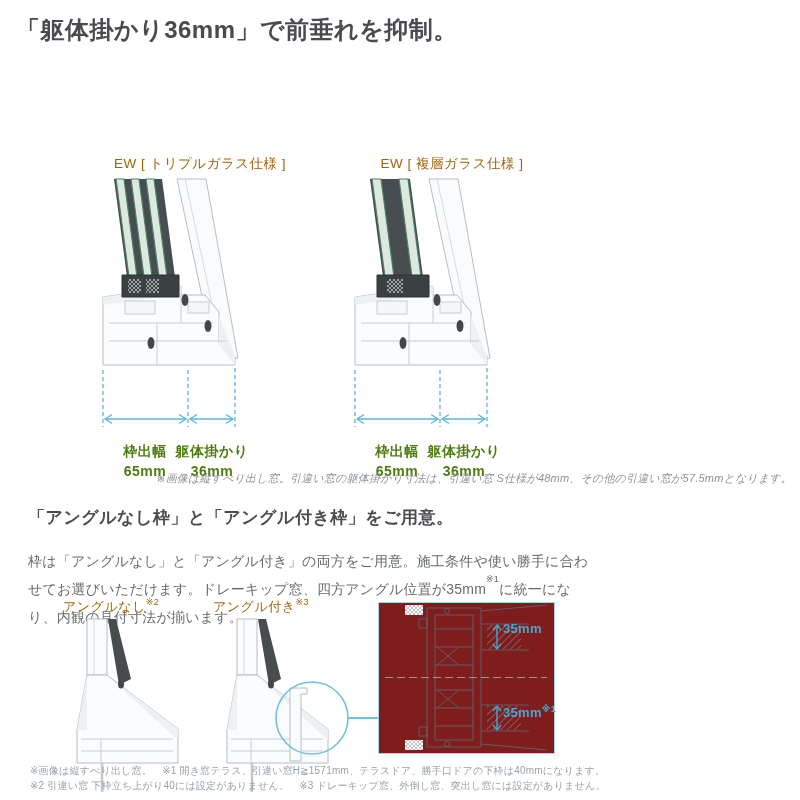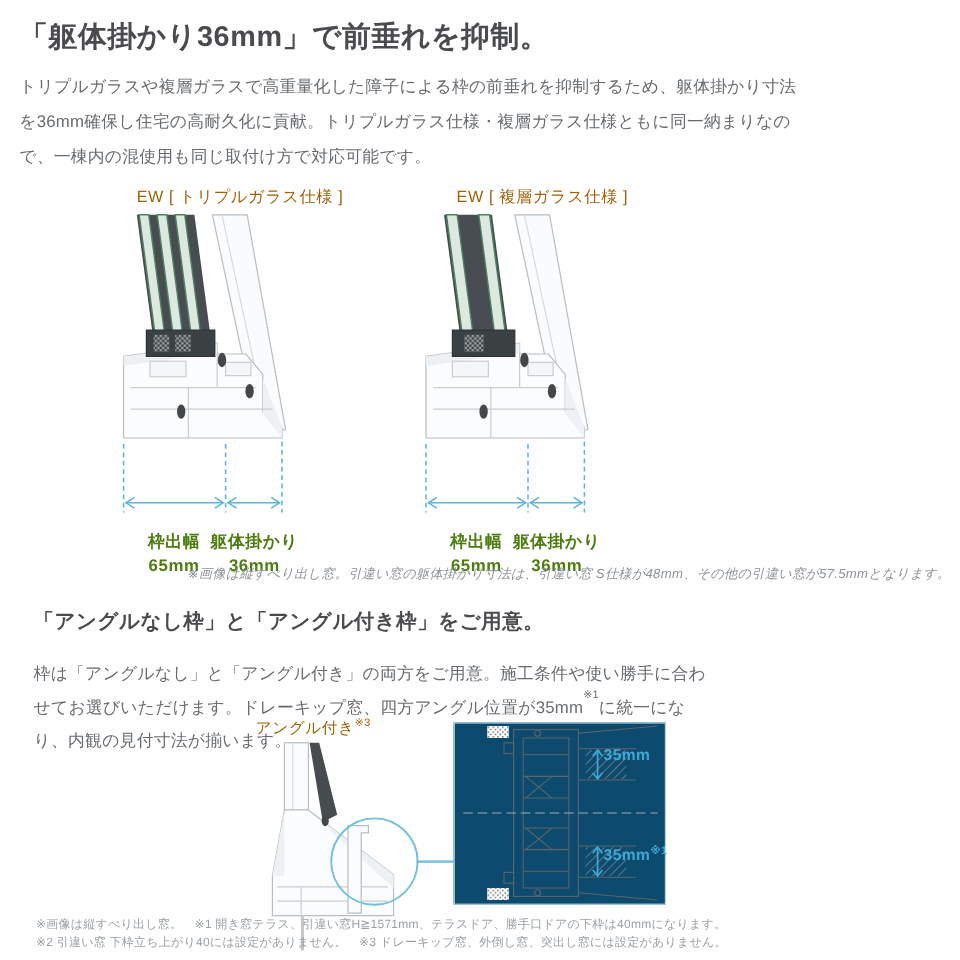--- a/index.html
+++ b/index.html
@@ -13,21 +13,21 @@
   .dim{position:absolute;text-align:center;color:#4d7c0f;font-size:14px;
        font-weight:600;line-height:20px;letter-spacing:.5px;}
   .note{font-size:11px;color:#8d9298;letter-spacing:.2px;}
   .footnote{font-size:10px;color:#9aa0a5;line-height:15px;letter-spacing:.2px;}
   sup,.sup{font-size:9px;vertical-align:top;line-height:1;}
   .detail-dim{position:absolute;color:#3fa9d6;font-size:13px;font-weight:600;letter-spacing:.3px;}
   .fig{position:absolute;}
   .fig svg{position:absolute;left:0;top:20px;}
   .fig .fig-label{position:absolute;top:0;}
   #detail-box{position:absolute;left:378px;top:602px;width:177px;height:152px;
-              border:1.5px solid #aed7e6;box-sizing:border-box;background:#0c4a6e;text-align:right;}
+              border:1.5px solid #aed7e6;box-sizing:border-box;background:#7f1d1d;}
   #connector{position:absolute;left:347px;top:717px;width:31px;height:2px;background:#6fc2de;}
 </style>
 </head>
 <body>
 
 <svg width="0" height="0" style="position:absolute">
   <defs>
     <pattern id="speck" width="4" height="4" patternUnits="userSpaceOnUse">
       <rect width="4" height="4" fill="#3b4042"></rect>
       <rect width="2" height="2" fill="#9aa2a4"></rect>
@@ -41,21 +41,20 @@
       <circle cx="1" cy="1" r="0.7" fill="#555b60"></circle>
       <circle cx="3" cy="3" r="0.7" fill="#555b60"></circle>
     </pattern>
   </defs>
 </svg>
 
 <div id="page">
 
   <div class="abs h1" style="left:16px;top:14px;">「躯体掛かり36mm」で前垂れを抑制。</div>
 
-  <div class="abs body-text" style="left:16px;top:58px;width:648px;">トリプルガラスや複層ガラスで高重量化した障子による枠の前垂れを抑制するため、躯体掛かり寸法を36mm確保し住宅の高耐久化に貢献。トリプルガラス仕様・複層ガラス仕様ともに同一納まりなので、一棟内の混使用も同じ取付け方で対応可能です。</div>
 
   <div class="fig" style="left:85px;top:155px;width:230px;height:330px;">
     <div class="fig-label" style="left:0;width:230px;text-align:center;">EW [ トリプルガラス仕様 ]</div>
     <svg width="230" height="262" viewBox="0 0 230 262">
       <polygon points="92,4 121,4 153,183 131,187" fill="#fafbfc" stroke="#b7bdc2" stroke-width="1"></polygon>
       <line x1="100" y1="4" x2="139" y2="185" stroke="#d6dadd" stroke-width="1"></line>
       <polygon points="18,122 96,111 96,120 120,120 134,137 134,168 150,181 150,190 18,190" fill="#fbfcfd" stroke="#b7bdc2" stroke-width="1"></polygon>
       <polygon points="18,122 96,111 96,119 18,130" fill="#eef1f3"></polygon>
       <polygon points="134,140 150,181 150,190 134,170" fill="#eef1f3"></polygon>
       <path d="M24,148 H128 M24,166 H142 M72,148 V190 M96,120 V148" fill="none" stroke="#c9cdd1" stroke-width="1"></path>
@@ -133,20 +132,36 @@
   </div>
 
   <div class="abs note" style="left:0;right:8px;top:471px;text-align:right;font-style:italic;">※画像は縦すべり出し窓。引違い窓の躯体掛かり寸法は、引違い窓 S仕様が48mm、その他の引違い窓が57.5mmとなります。</div>
 
   <div class="abs h1" style="left:28px;top:506px;font-size:17px;">「アングルなし枠」と「アングル付き枠」をご用意。</div>
 
   <div class="abs body-text" style="left:28px;top:547px;width:562px;line-height:28px;">
     <span>枠は「アングルなし」と「アングル付き」の両方をご用意。施工条件や使い勝手に合わせてお選びいただけます。ドレーキップ窓、四方アングル位置が35mm</span><sup>※1</sup><span>に統一になり、内観の見付寸法が揃います。</span>
   </div>
 
+  <div class="fig" style="left:45px;top:598px;width:150px;height:200px;">
+    <div class="fig-label" style="left:18px;font-size:13px;">
+      <span>アングルなし</span><sup>※2</sup>
+    </div>
+    <svg width="150" height="178" viewBox="0 0 150 178">
+      <rect x="42" y="1" width="20" height="56" fill="#fbfcfd" stroke="#b7bdc2"></rect>
+      <line x1="49" y1="1" x2="49" y2="57" stroke="#d6dadd"></line>
+      <polygon points="63,1 71,1 86,61 74,67" fill="#474c4f"></polygon>
+      <polygon points="42,57 62,57 75,67 133,111 133,145 32,145 32,112" fill="#fbfcfd" stroke="#b7bdc2"></polygon>
+      <polygon points="42,57 42,112 32,112" fill="#eef1f3"></polygon>
+      <polygon points="75,67 133,111 133,122 80,74" fill="#eef1f3"></polygon>
+      <path d="M36,121 H128 M36,133 H128 M56,121 V145" fill="none" stroke="#c9cdd1"></path>
+      <ellipse cx="76" cy="66" rx="3" ry="4.5" fill="#42474a"></ellipse>
+      <line x1="57" y1="145" x2="57" y2="174" stroke="#c2c7cb" stroke-width="2.5"></line>
+    </svg>
+  </div>
 
   <div class="fig" style="left:195px;top:598px;width:165px;height:200px;">
     <div class="fig-label" style="left:18px;font-size:13px;">
       <span>アングル付き</span><sup>※3</sup>
     </div>
     <svg width="165" height="178" viewBox="0 0 165 178">
       <rect x="42" y="1" width="20" height="56" fill="#fbfcfd" stroke="#b7bdc2"></rect>
       <line x1="49" y1="1" x2="49" y2="57" stroke="#d6dadd"></line>
       <polygon points="63,1 71,1 86,61 74,67" fill="#474c4f"></polygon>
       <polygon points="42,57 62,57 75,67 133,111 133,145 32,145 32,112" fill="#fbfcfd" stroke="#b7bdc2"></polygon>

